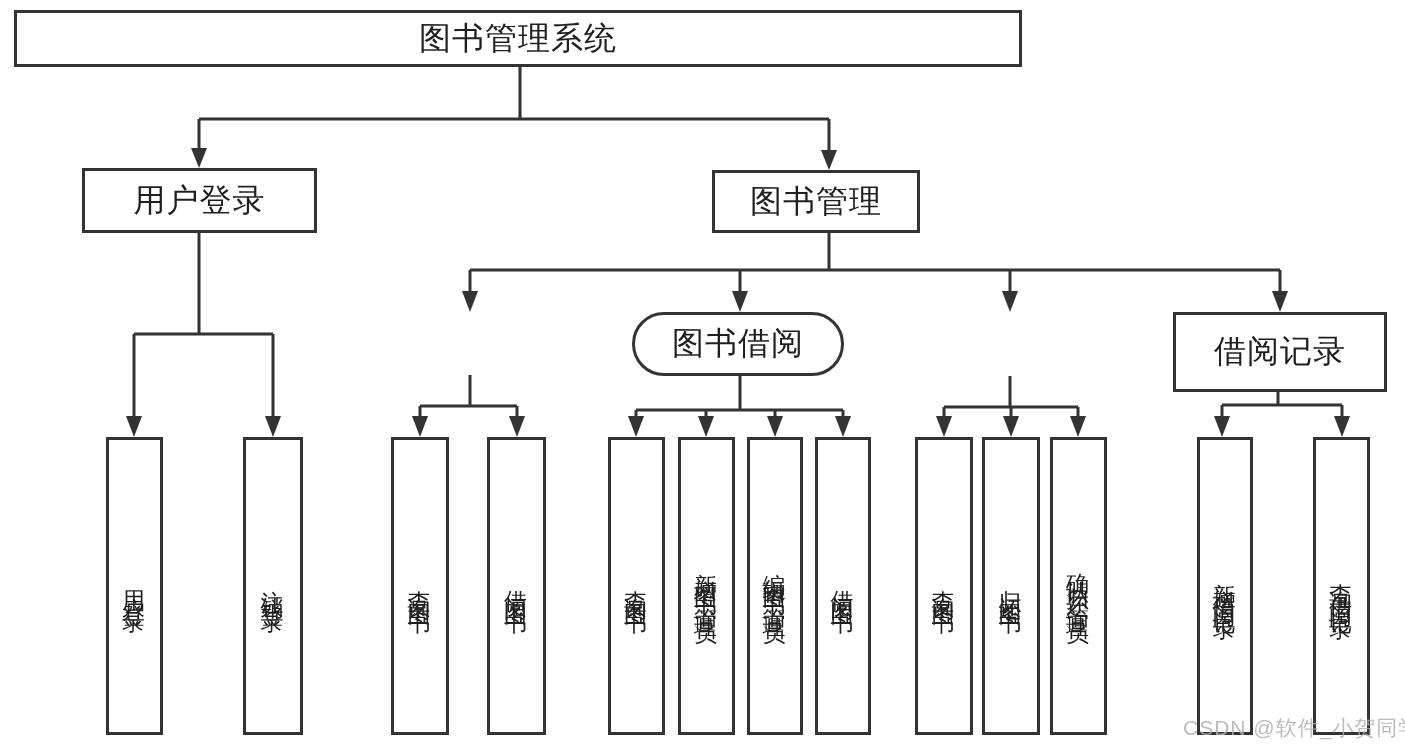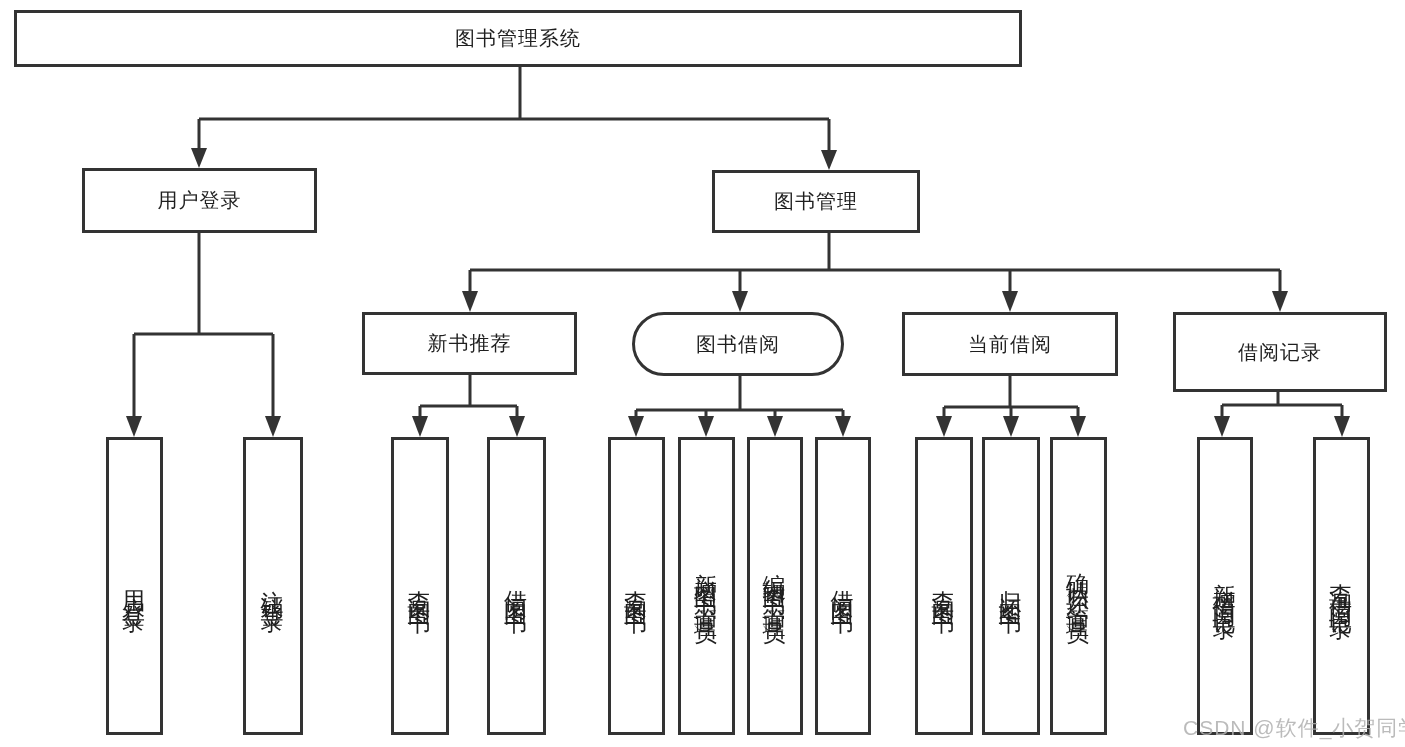--- a/index.html
+++ b/index.html
@@ -19,21 +19,21 @@
   }
   .node {
     position: absolute;
     box-sizing: border-box;
     background: #ffffff;
     border: 3px solid #333333;
     color: #1f1f1f;
     display: flex;
     align-items: center;
     justify-content: center;
-    font-size: 20px;
+    font-size: 32px;
     letter-spacing: 1px;
     white-space: nowrap;
     z-index: 2;
   }
   .node.v {
     writing-mode: vertical-rl;
     text-orientation: mixed;
     font-size: 23px;
     letter-spacing: 7px;
     white-space: normal;
@@ -92,23 +92,21 @@
       <polygon points="1214,416 1230,416 1222,437"></polygon>
       <polygon points="1334,416 1350,416 1342,437"></polygon>
     </g>
   </svg>
 
   <div class="node" style="left:14px; top:10px; width:1008px; height:57px;">图书管理系统</div>
 
   <div class="node" style="left:82px; top:168px; width:235px; height:65px;">用户登录</div>
   <div class="node" style="left:712px; top:170px; width:208px; height:63px;">图书管理</div>
 
-  <div class="node" style="left:362px; top:312px; width:215px; height:63px;">新书推荐</div>
   <div class="node" style="left:632px; top:312px; width:212px; height:64px;border-radius:32px;">图书借阅</div>
-  <div class="node" style="left:902px; top:312px; width:216px; height:64px;">当前借阅</div>
   <div class="node" style="left:1173px; top:312px; width:214px; height:80px;">借阅记录</div>
 
   <div class="node v" style="left:106px; top:437px; width:57px; height:298px;">用户登录</div>
   <div class="node v" style="left:243px; top:437px; width:60px; height:298px;">注销登录</div>
 
   <div class="node v" style="left:391px; top:437px; width:58px; height:298px;">查询图书</div>
   <div class="node v" style="left:487px; top:437px; width:59px; height:298px;">借阅图书</div>
 
   <div class="node v" style="left:608px; top:437px; width:57px; height:298px;">查询图书</div>
   <div class="node v" style="left:678px; top:437px; width:57px; height:298px;">新增图书（管理员）</div>

